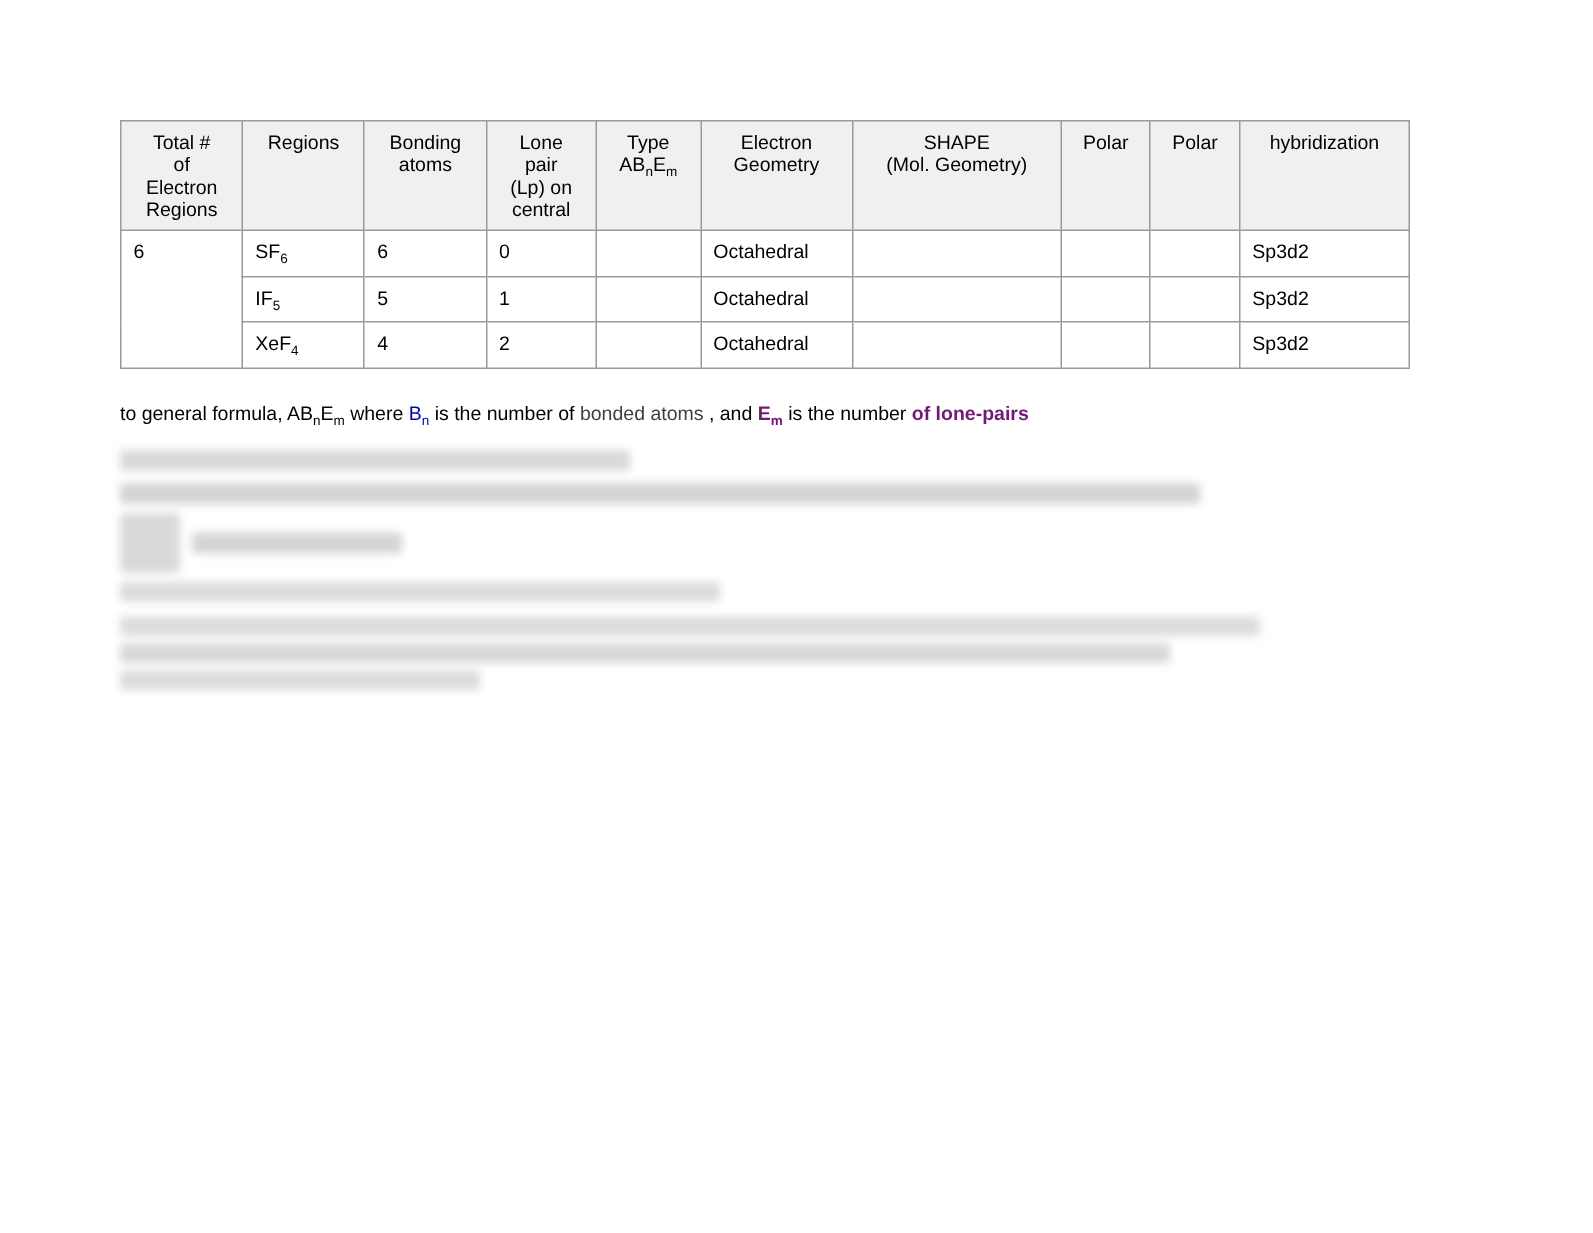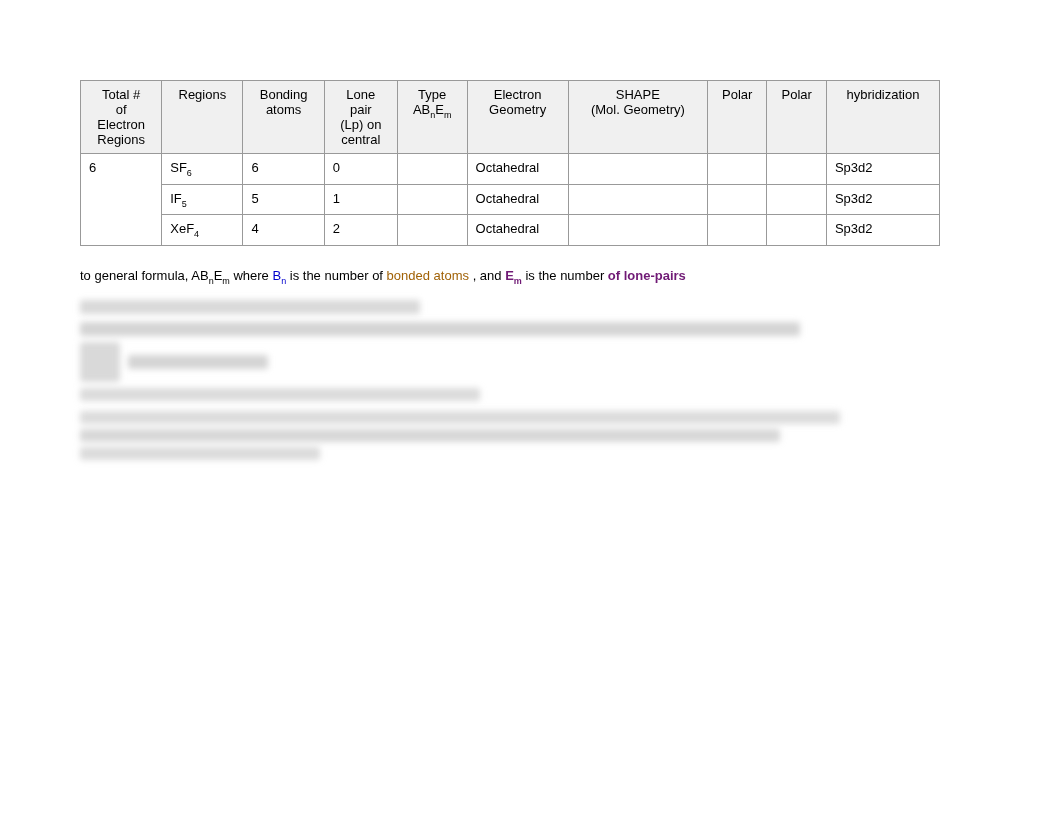--- a/index.html
+++ b/index.html
@@ -45,21 +45,21 @@
       width: 860px;
       font-size: 13px;
       line-height: 1.6;
       color: #000;
     }
     .note-section .green-text {
       color: #701a75;
       font-weight: bold;
     }
     .note-section .red-text {
-      color: #a16207;
+      color: #404040;
     }
     .note-section .blue-text {
       color: #0000cc;
       text-align: center;
     }
 
     
     .blurred-section {
       width: 860px;
       margin-top: 10px;

